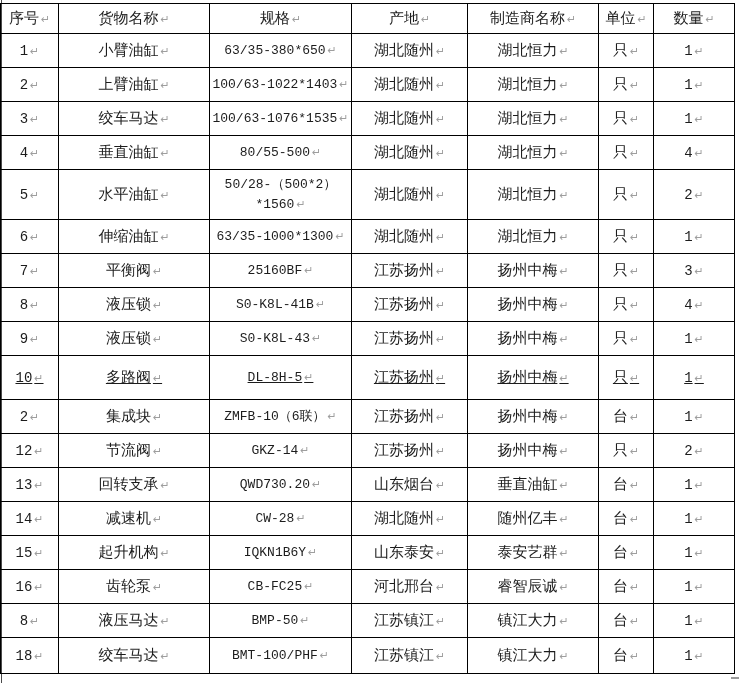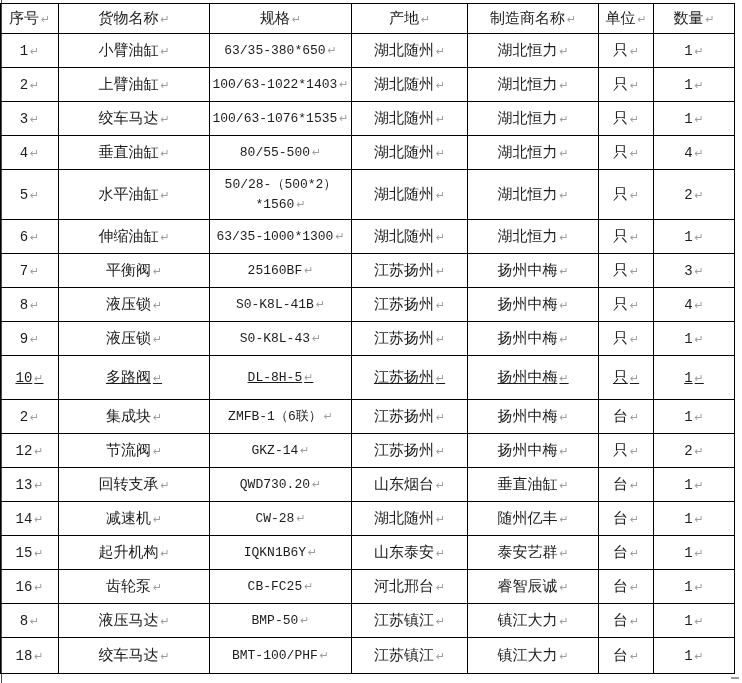--- a/index.html
+++ b/index.html
@@ -185,21 +185,21 @@
           <td class="c-name"><span class="txt">多路阀</span><span class="mark">↵</span></td>
           <td class="c-spec"><span class="txt">DL-8H-5</span><span class="mark">↵</span></td>
           <td class="c-origin"><span class="txt">江苏扬州</span><span class="mark">↵</span></td>
           <td class="c-maker"><span class="txt">扬州中梅</span><span class="mark">↵</span></td>
           <td class="c-unit"><span class="txt">只</span><span class="mark">↵</span></td>
           <td class="c-qty"><span class="txt">1</span><span class="mark">↵</span></td>
         </tr>
         <tr>
           <td class="c-no"><span class="txt">2</span><span class="mark">↵</span></td>
           <td class="c-name"><span class="txt">集成块</span><span class="mark">↵</span></td>
-          <td class="c-spec"><span class="txt">ZMFB-1（6联）</span><span class="mark">↵</span></td>
+          <td class="c-spec"><span class="txt">ZMFB-10（6联）</span><span class="mark">↵</span></td>
           <td class="c-origin"><span class="txt">江苏扬州</span><span class="mark">↵</span></td>
           <td class="c-maker"><span class="txt">扬州中梅</span><span class="mark">↵</span></td>
           <td class="c-unit"><span class="txt">台</span><span class="mark">↵</span></td>
           <td class="c-qty"><span class="txt">1</span><span class="mark">↵</span></td>
         </tr>
         <tr>
           <td class="c-no"><span class="txt">12</span><span class="mark">↵</span></td>
           <td class="c-name"><span class="txt">节流阀</span><span class="mark">↵</span></td>
           <td class="c-spec"><span class="txt">GKZ-14</span><span class="mark">↵</span></td>
           <td class="c-origin"><span class="txt">江苏扬州</span><span class="mark">↵</span></td>

